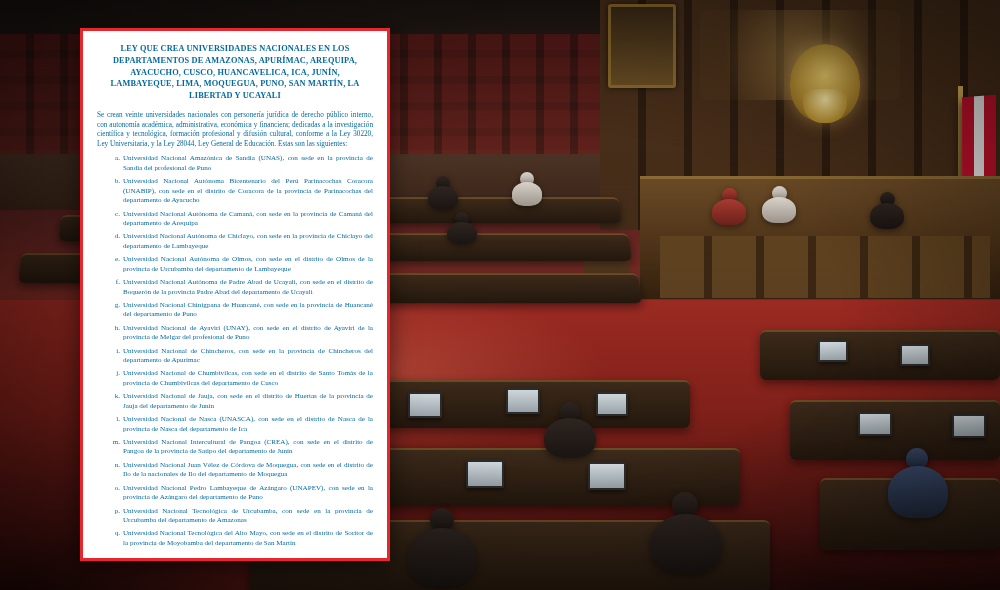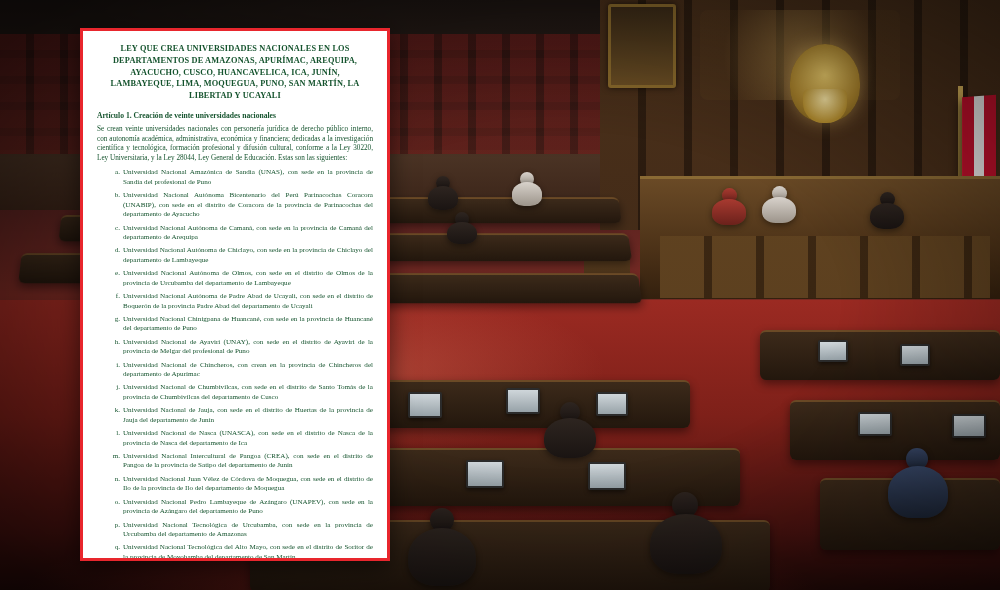--- a/index.html
+++ b/index.html
@@ -193,21 +193,21 @@
     position: absolute;
     left: 80px;
     top: 28px;
     width: 310px;
     height: 533px;
     background: #ffffff;
     border: 3px solid #e8262d;
     box-sizing: border-box;
     padding: 10px 14px 8px 14px;
     overflow: hidden;
-    color: #14532d;
+    color: #0369a1;
   }
 
   .doc-title {
     text-align: center;
     font-weight: bold;
     font-size: 8.3px;
     line-height: 1.42;
     letter-spacing: 0.15px;
     margin: 2px 2px 9px 2px;
     text-transform: uppercase;
@@ -325,39 +325,38 @@
     <div class="person blue" style="left:888px; top:466px; width:60px; height:52px;"></div>
 
     <div class="vignette"></div>
   </div>
 
   <div class="doc-shadow"></div>
   <div class="doc-overlay">
 
     <div class="doc-title">LEY QUE CREA UNIVERSIDADES NACIONALES EN LOS DEPARTAMENTOS DE AMAZONAS, APURÍMAC, AREQUIPA, AYACUCHO, CUSCO, HUANCAVELICA, ICA, JUNÍN, LAMBAYEQUE, LIMA, MOQUEGUA, PUNO, SAN MARTÍN, LA LIBERTAD Y UCAYALI</div>
 
-    <div class="doc-article">Artículo 1. Creación de veinte universidades nacionales</div>
 
     <div class="doc-para">Se crean veinte universidades nacionales con personería jurídica de derecho público interno, con autonomía académica, administrativa, económica y financiera; dedicadas a la investigación científica y tecnológica, formación profesional y difusión cultural, conforme a la Ley 30220, Ley Universitaria, y la Ley 28044, Ley General de Educación. Estas son las siguientes:</div>
 
     <ol class="items">
       <li>Universidad Nacional Amazónica de Sandia (UNAS), con sede en la provincia de Sandia del profesional de Puno</li>
       <li>Universidad Nacional Autónoma Bicentenario del Perú Parinacochas Coracora (UNABIP), con sede en el distrito de Coracora de la provincia de Parinacochas del departamento de Ayacucho</li>
       <li>Universidad Nacional Autónoma de Camaná, con sede en la provincia de Camaná del departamento de Arequipa</li>
       <li>Universidad Nacional Autónoma de Chiclayo, con sede en la provincia de Chiclayo del departamento de Lambayeque</li>
       <li>Universidad Nacional Autónoma de Olmos, con sede en el distrito de Olmos de la provincia de Urcubamba del departamento de Lambayeque</li>
       <li>Universidad Nacional Autónoma de Padre Abad de Ucayali, con sede en el distrito de Boquerón de la provincia Padre Abad del departamento de Ucayali</li>
       <li>Universidad Nacional Chinigpana de Huancané, con sede en la provincia de Huancané del departamento de Puno</li>
       <li>Universidad Nacional de Ayaviri (UNAY), con sede en el distrito de Ayaviri de la provincia de Melgar del profesional de Puno</li>
-      <li>Universidad Nacional de Chincheros, con crean en la provincia de Chincheros del departamento de Apurímac</li>
+      <li>Universidad Nacional de Chincheros, con sede en la provincia de Chincheros del departamento de Apurímac</li>
       <li>Universidad Nacional de Chumbivilcas, con sede en el distrito de Santo Tomás de la provincia de Chumbivilcas del departamento de Cusco</li>
       <li>Universidad Nacional de Jauja, con sede en el distrito de Huertas de la provincia de Jauja del departamento de Junín</li>
       <li>Universidad Nacional de Nasca (UNASCA), con sede en el distrito de Nasca de la provincia de Nasca del departamento de Ica</li>
       <li>Universidad Nacional Intercultural de Pangoa (CREA), con sede en el distrito de Pangoa de la provincia de Satipo del departamento de Junín</li>
-      <li>Universidad Nacional Juan Vélez de Córdova de Moquegua, con sede en el distrito de Ilo de la provincia de Ilo del departamento de Moquegua</li>
+      <li>Universidad Nacional Juan Vélez de Córdova de Moquegua, con sede en el distrito de Ilo de la nacionales de Ilo del departamento de Moquegua</li>
       <li>Universidad Nacional Pedro Lambayeque de Azángaro (UNAPEV), con sede en la provincia de Azángaro del departamento de Puno</li>
       <li>Universidad Nacional Tecnológica de Urcubamba, con sede en la provincia de Urcubamba del departamento de Amazonas</li>
       <li>Universidad Nacional Tecnológica del Alto Mayo, con sede en el distrito de Soritor de la provincia de Moyobamba del departamento de San Martín</li>
 
     </ol>
 
   </div>
 
 </div>
 

